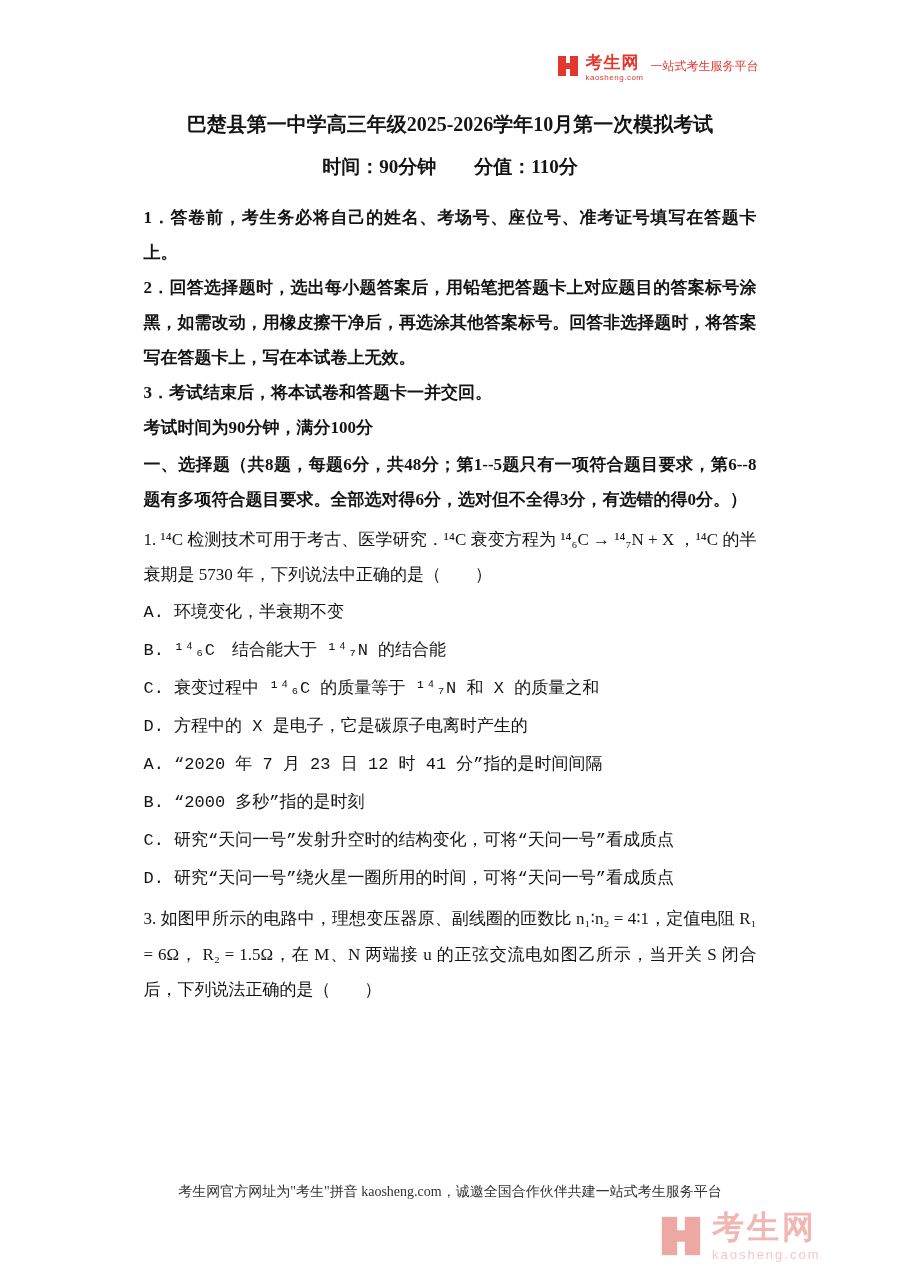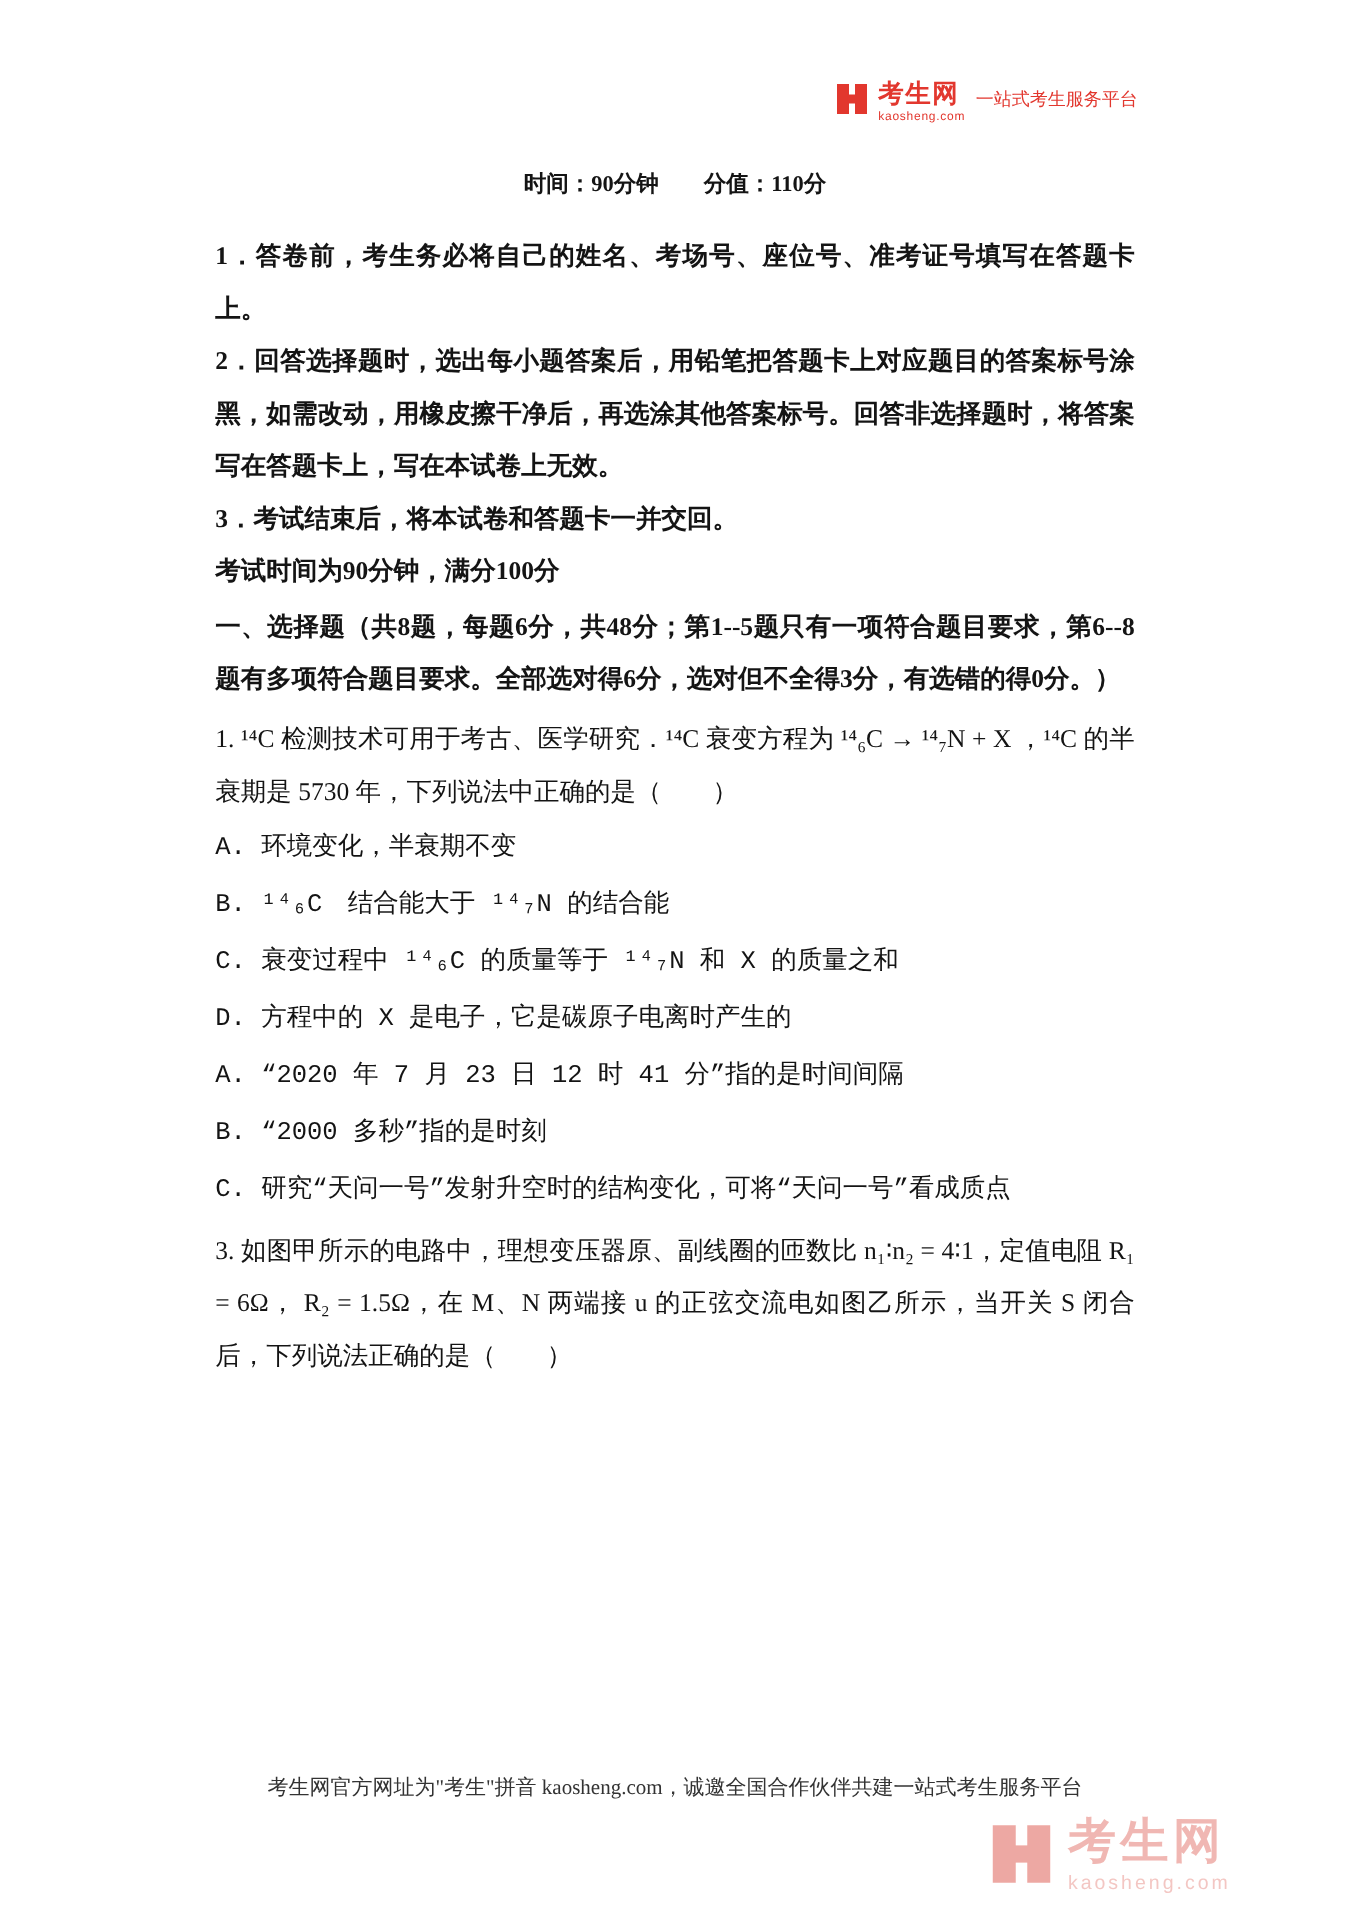--- a/index.html
+++ b/index.html
@@ -35,21 +35,21 @@
   .content { padding: 110px 82px 0 82px; }
 
   .title {
     margin: 0 0 12px 0;
     font-size: 20px;
     font-weight: bold;
     text-align: center;
     line-height: 1.4;
   }
   .meta {
-    font-size: 15px;
+    font-size: 19px;
     font-weight: bold;
     text-align: center;
     margin: 0 0 16px 0;
     line-height: 1.8;
   }
   .para {
     font-size: 17px;
     line-height: 2.06;
     text-align: justify;
     margin: 0;
@@ -103,20 +103,21 @@
     </span>
     <span class="logo-col">
       <span class="logo-brand">考生网</span>
       <span class="logo-site">kaosheng.com</span>
     </span>
     <span class="logo-tagline">一站式考生服务平台</span>
   </div>
 
   <div class="content">
 
+    <h1 class="title">巴楚县第一中学高三年级2025-2026学年10月第一次模拟考试</h1>
 
     <div class="meta">时间：90分钟　　分值：110分</div>
 
 
     <p class="para bold">1．答卷前，考生务必将自己的姓名、考场号、座位号、准考证号填写在答题卡上。</p>
     <p class="para bold">2．回答选择题时，选出每小题答案后，用铅笔把答题卡上对应题目的答案标号涂黑，如需改动，用橡皮擦干净后，再选涂其他答案标号。回答非选择题时，将答案写在答题卡上，写在本试卷上无效。</p>
     <p class="para bold">3．考试结束后，将本试卷和答题卡一并交回。</p>
 
     <p class="para bold">考试时间为90分钟，满分100分</p>
 
@@ -124,20 +125,21 @@
 
     <p class="para stem">1. ¹⁴C 检测技术可用于考古、医学研究．¹⁴C 衰变方程为 ¹⁴₆C → ¹⁴₇N + X ，¹⁴C 的半衰期是 5730 年，下列说法中正确的是（　　）</p>
     <p class="para option">A. 环境变化，半衰期不变</p>
     <p class="para option">B. ¹⁴₆C　结合能大于 ¹⁴₇N 的结合能</p>
     <p class="para option">C. 衰变过程中 ¹⁴₆C 的质量等于 ¹⁴₇N 和 X 的质量之和</p>
     <p class="para option">D. 方程中的 X 是电子，它是碳原子电离时产生的</p>
 
     <p class="para option">A. “2020 年 7 月 23 日 12 时 41 分”指的是时间间隔</p>
     <p class="para option">B. “2000 多秒”指的是时刻</p>
     <p class="para option">C. 研究“天问一号”发射升空时的结构变化，可将“天问一号”看成质点</p>
+    <p class="para option">D. 研究“天问一号”绕火星一圈所用的时间，可将“天问一号”看成质点</p>
 
     <p class="para stem">3. 如图甲所示的电路中，理想变压器原、副线圈的匝数比 n₁∶n₂ = 4∶1，定值电阻 R₁ = 6Ω， R₂ = 1.5Ω，在 M、N 两端接 u 的正弦交流电如图乙所示，当开关 S 闭合后，下列说法正确的是（　　）</p>
 
   </div>
 
   <div class="footer-line">考生网官方网址为"考生"拼音 kaosheng.com，诚邀全国合作伙伴共建一站式考生服务平台</div>
 
   <div class="watermark">
     <span class="wm-mark">
       <svg viewBox="0 0 24 24" aria-hidden="true">

